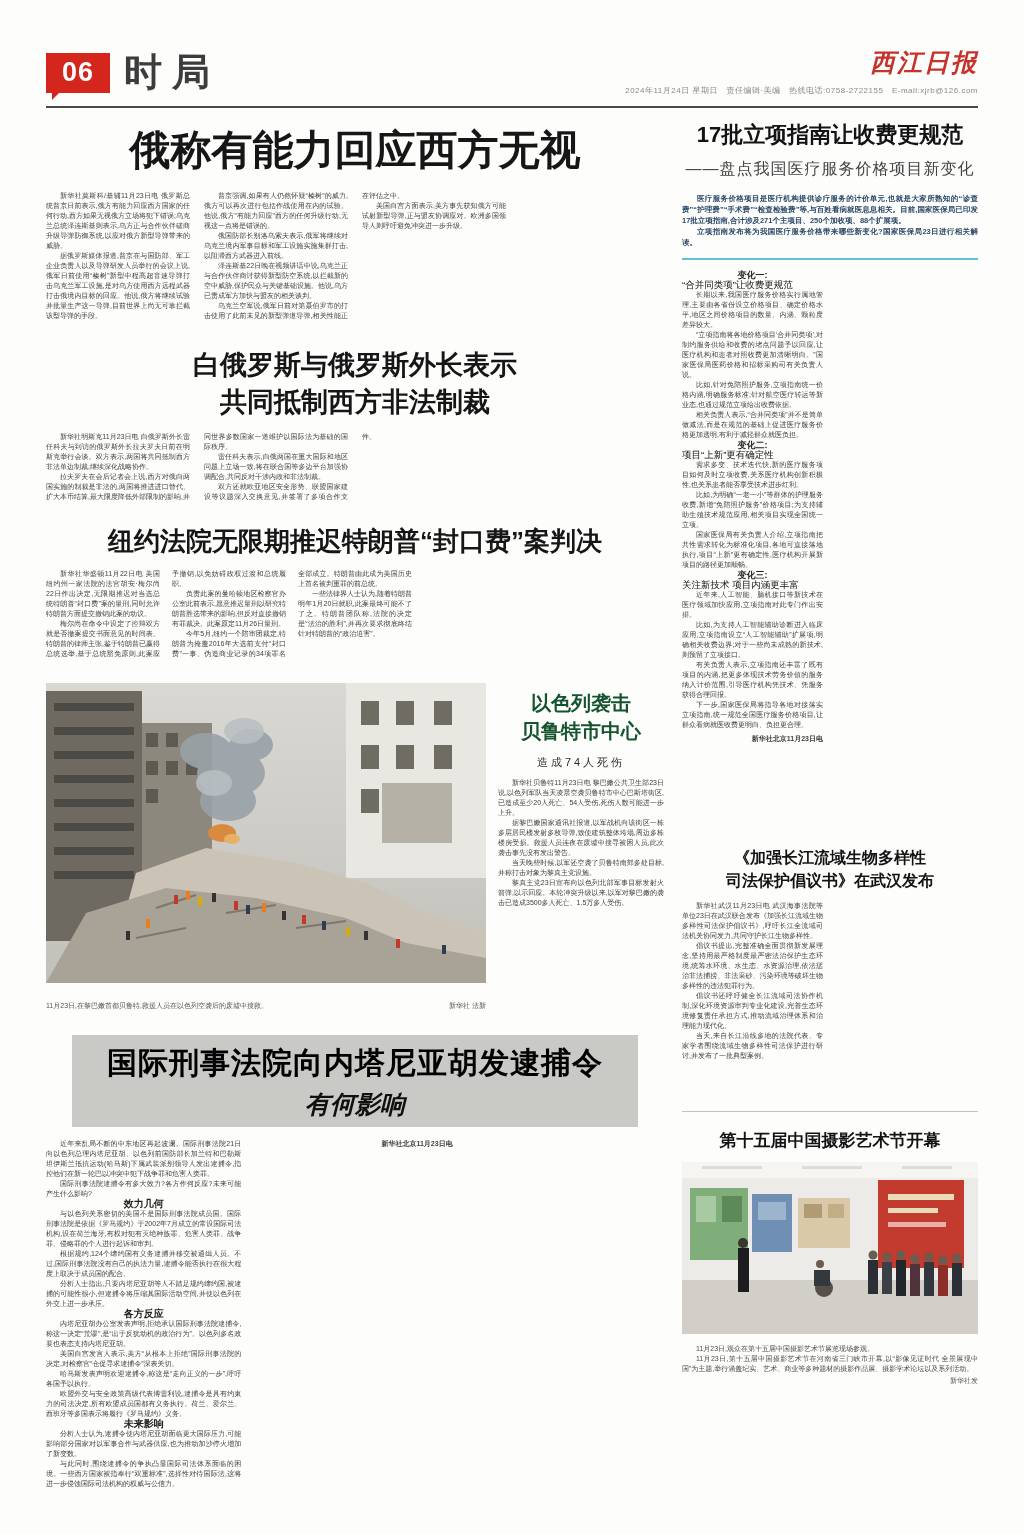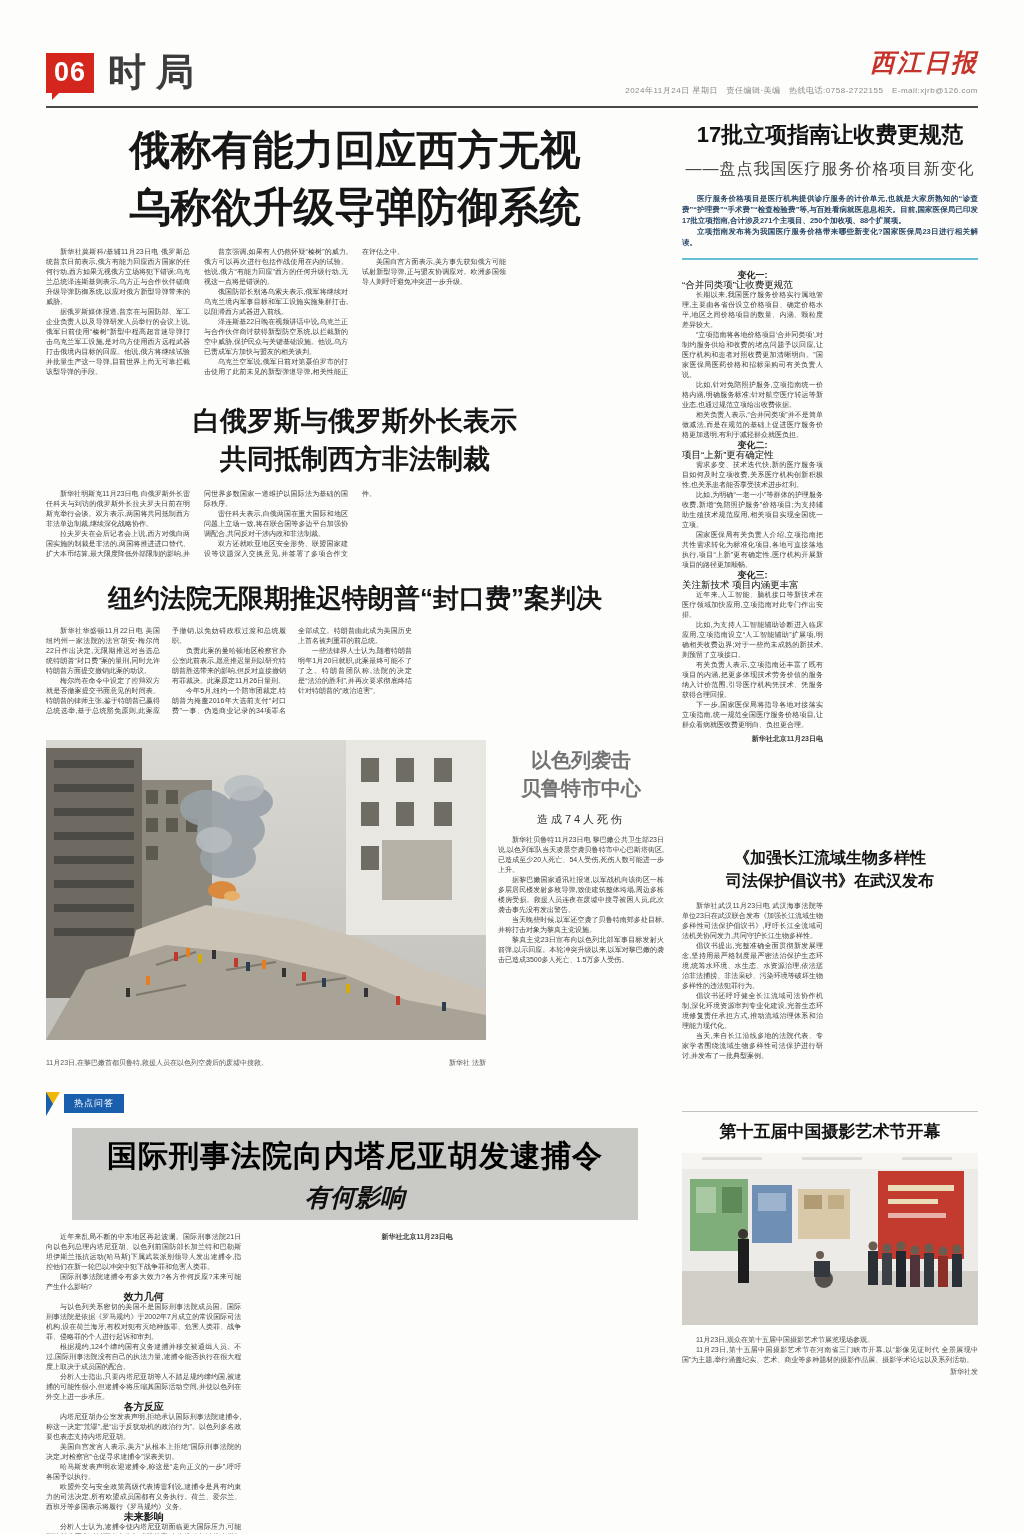--- a/index.html
+++ b/index.html
@@ -2,21 +2,21 @@
 <html><head>
 <meta charset="utf-8">
 <style>
   * { margin:0; padding:0; box-sizing:border-box; }
   html,body { width:1024px; background:#ffffff; font-family:"Liberation Sans","DejaVu Sans",sans-serif; color:#3f3f3f; }
   .page { width:1024px; height:1534px; background:#fdfdfc; padding:46px 46px 20px 46px; overflow:hidden; position:relative; }
 
   
   .hdr { display:flex; justify-content:space-between; align-items:flex-end; }
   .hdr-left { display:flex; align-items:center; gap:14px; }
-  .pagenum { position:relative; background:#d4261d; color:#fff; font-weight:bold; font-size:27px; width:48px; height:40px; display:flex; align-items:center; justify-content:center; letter-spacing:1px; }
+  .pagenum { position:relative; background:#d4261d; color:#fff; font-weight:bold; font-size:27px; width:64px; height:40px; display:flex; align-items:center; justify-content:center; letter-spacing:1px; }
   .pagenum::after { content:""; position:absolute; left:6px; bottom:-7px; border:5px solid transparent; border-top-color:#d4261d; border-left-color:#d4261d; }
   .section-name { font-size:38px; font-weight:600; color:#3c3c3c; letter-spacing:10px; }
   .hdr-right { text-align:right; padding-bottom:2px; }
   .masthead { font-family:"DejaVu Serif","Liberation Serif",serif; font-style:italic; font-weight:bold; color:#c5332b; font-size:25px; letter-spacing:2px; }
   .hdr-info { font-size:8px; color:#8a8a8a; margin-top:6px; letter-spacing:0.5px; }
   .hdr-rule { border-bottom:2px solid #4a4a4a; margin-top:8px; }
 
   
   .content { display:flex; gap:18px; margin-top:10px; }
   .col-left { width:618px; flex:none; }
@@ -36,21 +36,21 @@
   .a2-body { margin-top:10px; column-count:4; column-gap:14px; height:74px; column-fill:auto; }
 
   
   .a3-head { text-align:center; font-size:26px; font-weight:bold; color:#161616; margin-top:18px; }
   .a3-body { margin-top:10px; column-count:5; column-gap:12px; height:100px; column-fill:auto; }
 
   
   .beirut-row { display:flex; gap:12px; margin-top:14px; }
   .photo1 { width:440px; height:300px; flex:none; background:#cfcdc7; }
   .beirut-art { width:166px; flex:none; }
-  .b-head { text-align:center; font-size:20px; font-weight:bold; color:#737373; line-height:1.4; margin-top:6px; }
+  .b-head { text-align:center; font-size:20px; font-weight:bold; color:#14532d; line-height:1.4; margin-top:6px; }
   .b-sub { text-align:center; font-size:11px; color:#2e2e2e; letter-spacing:3px; margin:10px 0 8px; }
   .b-body { height:218px; }
   .cap-row { display:flex; justify-content:space-between; gap:10px; font-size:7px; color:#555; margin-top:5px; width:440px; }
   .cap-row .credit { white-space:nowrap; color:#555; }
 
   
   .qa { margin-top:24px; }
   .qa-tagwrap { display:flex; align-items:center; gap:4px; }
   .qa-v { width:0; height:0; border-left:7px solid #1a5fae; border-right:7px solid transparent; border-bottom:12px solid transparent; border-top:12px solid #f0b70a; }
   .qa-tag { background:#1a5fae; color:#fff; font-size:9px; padding:3px 10px; letter-spacing:1px; }
@@ -68,21 +68,21 @@
   .m-rule { border-top:2px solid #66c0d2; margin:10px 0 10px; }
   .m-flow { column-count:2; column-gap:14px; height:558px; column-fill:auto; }
   .kicker { text-align:center; font-weight:bold; font-size:9px; color:#222; margin-top:6px; text-indent:0 !important; }
   .khead { text-align:left; font-weight:normal; font-size:9.5px; color:#111; margin:3px 0 6px; text-indent:0 !important; }
 
   
   .y-title { text-align:center; font-size:16px; font-weight:bold; color:#131313; line-height:1.45; margin-top:18px; }
   .y-body { margin-top:9px; column-count:2; column-gap:14px; height:196px; column-fill:auto; }
 
   
-  .pf { border-top:1px solid #c2c2c2; margin-top:14px; padding-top:8px; }
+  .pf { border-top:1px solid #c2c2c2; margin-top:14px; padding-top:17px; }
   .pf-title { text-align:center; font-size:17px; font-weight:bold; color:#131313; }
   .photo2 { width:296px; height:172px; background:#e8e6e2; margin-top:10px; }
   .pf-cap { margin-top:6px; font-size:7px; line-height:10px; text-align:justify; color:#4a4a4a; }
   .pf-cap p { text-indent:2em; }
   .pf-credit { text-align:right; font-size:7px; color:#555; margin-top:2px; }
 </style>
 </head>
 <body>
 
 <div class="page">
@@ -99,21 +99,20 @@
   </div>
   <div class="hdr-rule"></div>
 
   <div class="content">
 
     <div class="col-left">
 
       <div>
         <div class="a1-head">
           <div>俄称有能力回应西方无视</div>
-          <div>乌称欲升级导弹防御系统</div>
         </div>
         <div class="bodytxt a1-body">
             <p>新华社莫斯科/基辅11月23日电 俄罗斯总统普京日前表示,俄方有能力回应西方国家的任何行动,西方如果无视俄方立场将犯下错误;乌克兰总统泽连斯基则表示,乌方正与合作伙伴磋商升级导弹防御系统,以应对俄方新型导弹带来的威胁。</p>
             <p>据俄罗斯媒体报道,普京在与国防部、军工企业负责人以及导弹研发人员举行的会议上说,俄军日前使用“榛树”新型中程高超音速导弹打击乌克兰军工设施,是对乌方使用西方远程武器打击俄境内目标的回应。他说,俄方将继续试验并批量生产这一导弹,目前世界上尚无可靠拦截该型导弹的手段。</p>
             <p>普京强调,如果有人仍然怀疑“榛树”的威力,俄方可以再次进行包括作战使用在内的试验。他说,俄方“有能力回应”西方的任何升级行动,无视这一点将是错误的。</p>
             <p>俄国防部长别洛乌索夫表示,俄军将继续对乌克兰境内军事目标和军工设施实施集群打击,以阻滞西方武器进入前线。</p>
             <p>泽连斯基22日晚在视频讲话中说,乌克兰正与合作伙伴商讨获得新型防空系统,以拦截新的空中威胁,保护民众与关键基础设施。他说,乌方已责成军方加快与盟友的相关谈判。</p>
             <p>乌克兰空军说,俄军日前对第聂伯罗市的打击使用了此前未见的新型弹道导弹,相关性能正在评估之中。</p>
             <p>美国白宫方面表示,美方事先获知俄方可能试射新型导弹,正与盟友协调应对。欧洲多国领导人则呼吁避免冲突进一步升级。</p>
           </div>
@@ -241,24 +240,20 @@
               <p>黎真主党23日宣布向以色列北部军事目标发射火箭弹,以示回应。本轮冲突升级以来,以军对黎巴嫩的袭击已造成3500多人死亡、1.5万多人受伤。</p>
             </div>
         </div>
       </div>
       <div class="cap-row">
         <span>11月23日,在黎巴嫩首都贝鲁特,救援人员在以色列空袭后的废墟中搜救。</span>
         <span class="credit">新华社 法新</span>
       </div>
 
       <div class="qa">
-        <div class="qa-tagwrap">
-          <span class="qa-v"></span>
-          <span class="qa-tag">热点问答</span>
-        </div>
         <div class="qa-band">
           <div class="qa-t1">国际刑事法院向内塔尼亚胡发逮捕令</div>
           <div class="qa-t2">有何影响</div>
         </div>
         <div class="bodytxt qa-flow">
           <div>
               <p>近年来乱局不断的中东地区再起波澜。国际刑事法院21日向以色列总理内塔尼亚胡、以色列前国防部长加兰特和巴勒斯坦伊斯兰抵抗运动(哈马斯)下属武装派别领导人发出逮捕令,指控他们在新一轮巴以冲突中犯下战争罪和危害人类罪。</p>
               <p>国际刑事法院逮捕令有多大效力?各方作何反应?未来可能产生什么影响?</p>
             </div>
           <p class="subhead">效力几何</p>

